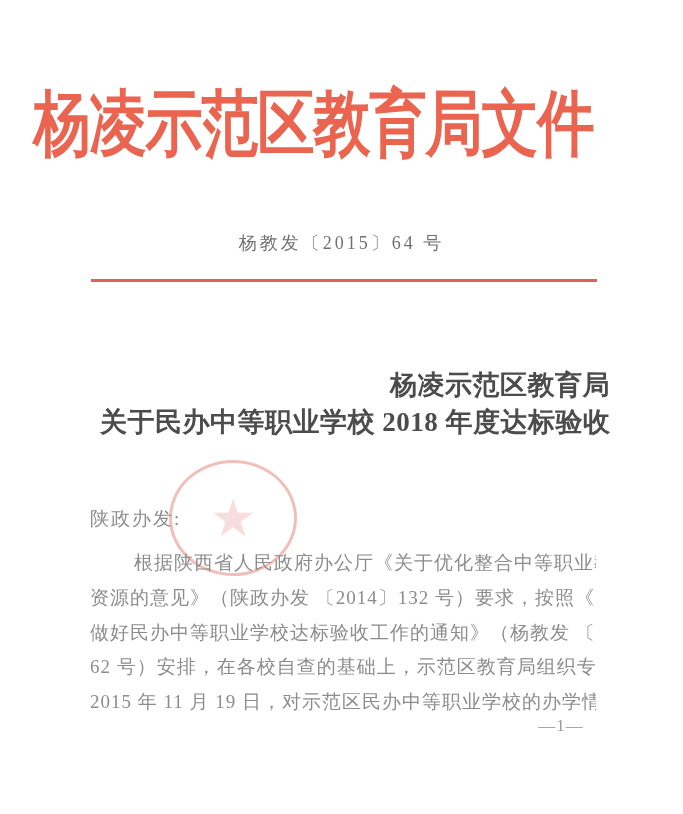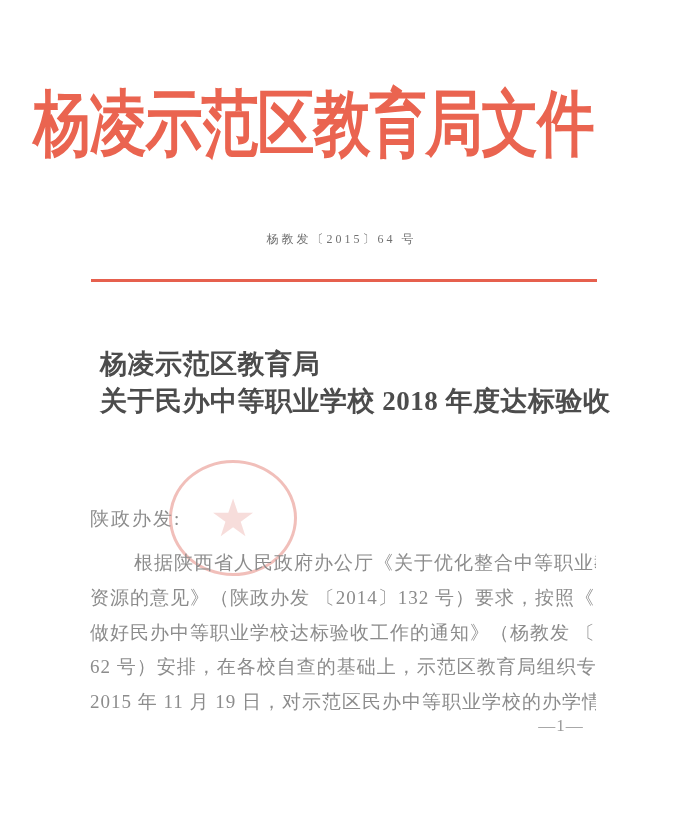--- a/index.html
+++ b/index.html
@@ -40,40 +40,40 @@
     transform-origin: top center;
     white-space: nowrap;
   }
   
   .doc-number {
     position: absolute;
     top: 231px;
     left: 40px;
     width: 603px;
     text-align: center;
-    font-size: 12px;
+    font-size: 18px;
     letter-spacing: 3px;
     color: #707070;
   }
   
   .red-rule {
     position: absolute;
     top: 279px;
     left: 91px;
     width: 506px;
     height: 3px;
     background: #e6604e;
   }
   
   .doc-title {
     position: absolute;
-    top: 346px;
+    top: 367px;
     left: 100px;
     width: 510px;
-    text-align: left;
+    text-align: right;
     font-size: 27px;
     font-weight: bold;
     color: #4c4c4c;
     line-height: 37px;
     letter-spacing: 0.5px;
   }
   .doc-title .t-line { white-space: nowrap; }
   
   .salutation {
     position: absolute;

